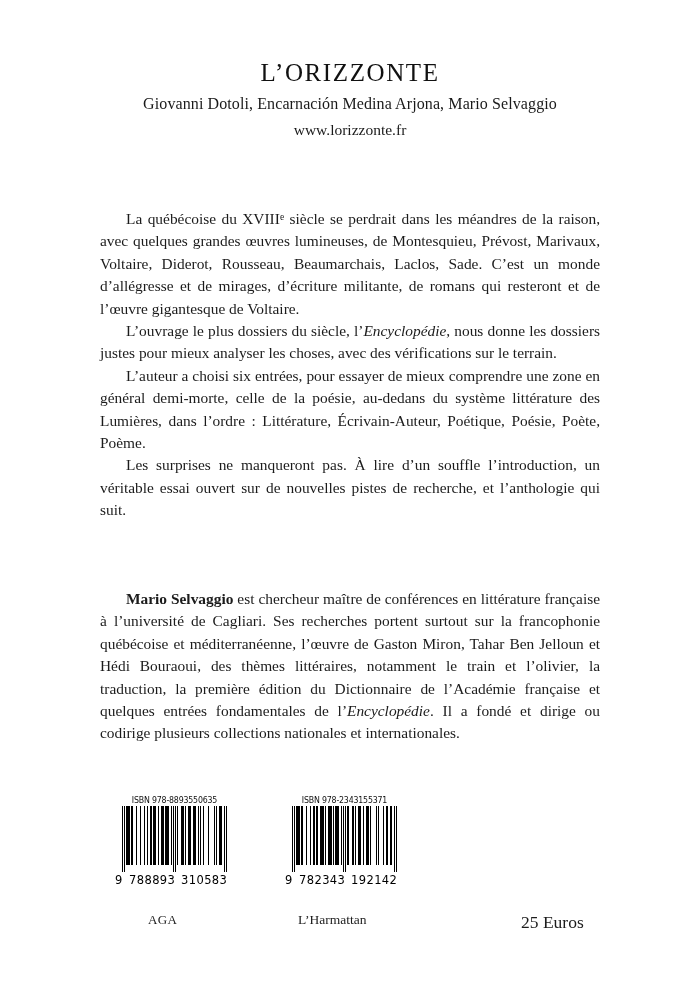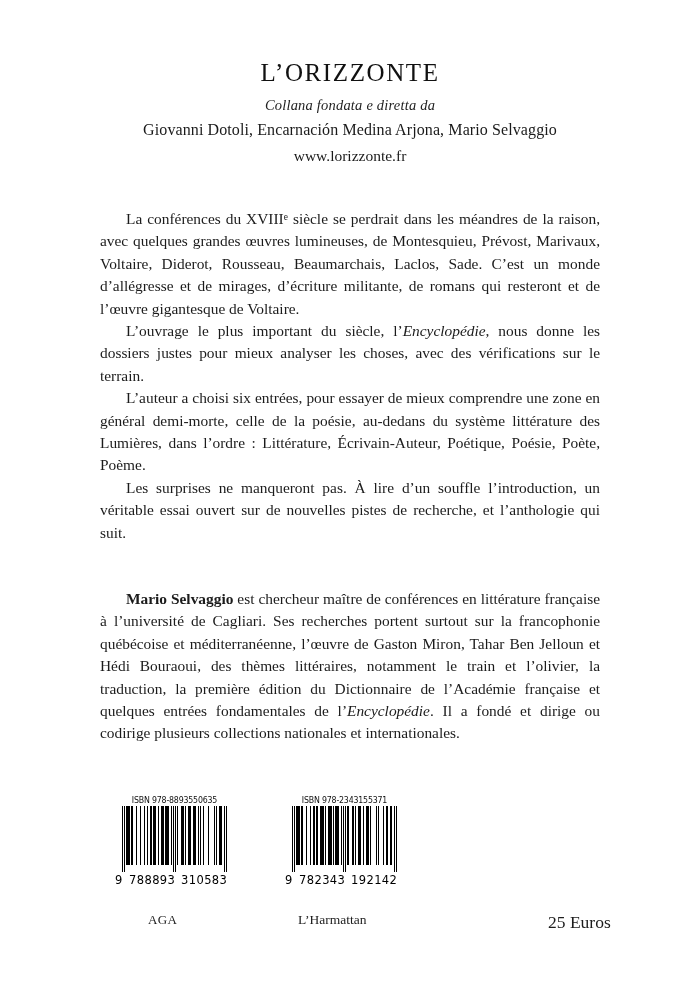--- a/index.html
+++ b/index.html
@@ -143,40 +143,39 @@
   #imprint-aga {
     left: 148px;
     font-size: 13px;
     letter-spacing: .3px;
   }
   #imprint-harmattan {
     left: 298px;
     font-size: 13.5px;
   }
   #price-label {
-    left: 548px;
+    left: 521px;
     font-size: 17.5px;
   }
 </style>
 </head>
 <body>
 
 <div class="page">
 
   <div class="series-head">
     <div class="series-title">L’ORIZZONTE</div>
-    <div class="series-sub">Collana fondata e diretta da</div>
     <div class="series-authors">Giovanni Dotoli, Encarnación Medina Arjona, Mario Selvaggio</div>
     <div class="series-url">www.lorizzonte.fr</div>
   </div>
 
   <div class="body-block" id="intro-block">
-    <p><span>La conférences du XVIII</span><sup>e</sup><span> siècle se perdrait dans les méandres de la raison, avec quelques grandes œuvres lumineuses, de Montesquieu, Prévost, Marivaux, Voltaire, Diderot, Rousseau, Beaumarchais, Laclos, Sade. C’est un monde d’allégresse et de mirages, d’écriture militante, de romans qui resteront et de l’œuvre gigantesque de Voltaire.</span></p>
-
-    <p><span>L’ouvrage le plus important du siècle, l’</span><i>Encyclopédie</i><span>, nous donne les dossiers justes pour mieux analyser les choses, avec des vérifications sur le terrain.</span></p>
+    <p><span>La québécoise du XVIII</span><sup>e</sup><span> siècle se perdrait dans les méandres de la raison, avec quelques grandes œuvres lumineuses, de Montesquieu, Prévost, Marivaux, Voltaire, Diderot, Rousseau, Beaumarchais, Laclos, Sade. C’est un monde d’allégresse et de mirages, d’écriture militante, de romans qui resteront et de l’œuvre gigantesque de Voltaire.</span></p>
+
+    <p><span>L’ouvrage le plus dossiers du siècle, l’</span><i>Encyclopédie</i><span>, nous donne les dossiers justes pour mieux analyser les choses, avec des vérifications sur le terrain.</span></p>
 
     <p>L’auteur a choisi six entrées, pour essayer de mieux comprendre une zone en général demi-morte, celle de la poésie, au-dedans du système littérature des Lumières, dans l’ordre : Littérature, Écrivain-Auteur, Poétique, Poésie, Poète, Poème.</p>
 
     <p>Les surprises ne manqueront pas. À lire d’un souffle l’introduction, un véritable essai ouvert sur de nouvelles pistes de recherche, et l’anthologie qui suit.</p>
   </div>
 
   <div class="body-block" id="bio-block">
     <p><b>Mario Selvaggio</b><span> est chercheur maître de conférences en littérature française à l’université de Cagliari. Ses recherches portent surtout sur la francophonie québécoise et méditerranéenne, l’œuvre de Gaston Miron, Tahar Ben Jelloun et Hédi Bouraoui, des thèmes littéraires, notamment le train et l’olivier, la traduction, la première édition du Dictionnaire de l’Académie française et quelques entrées fondamentales de l’</span><i>Encyclopédie</i><span>. Il a fondé et dirige ou codirige plusieurs collections nationales et internationales.</span></p>
   </div>
 

